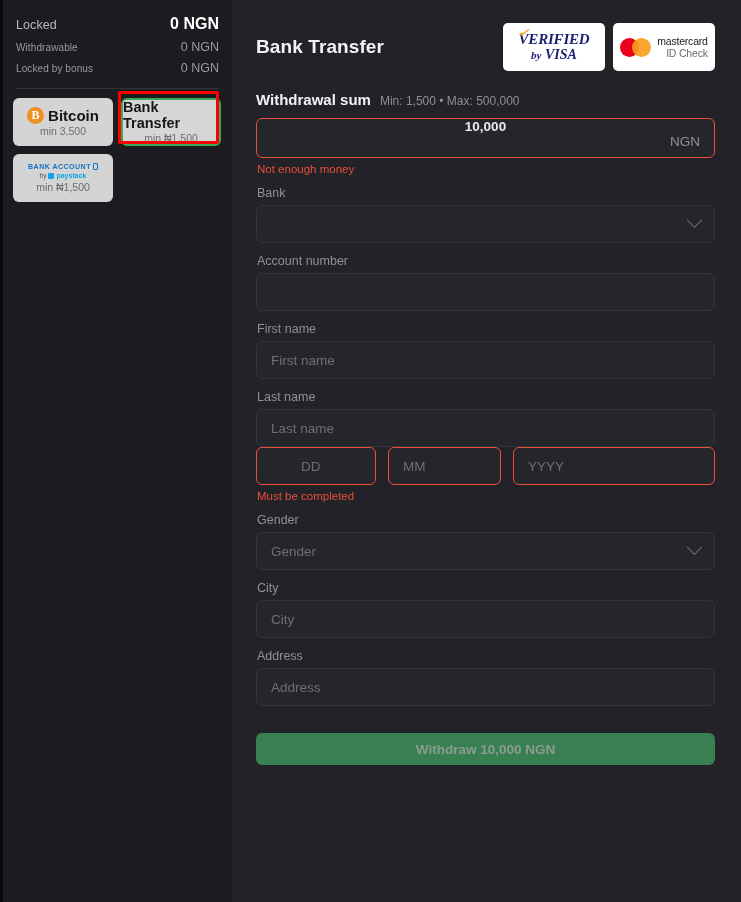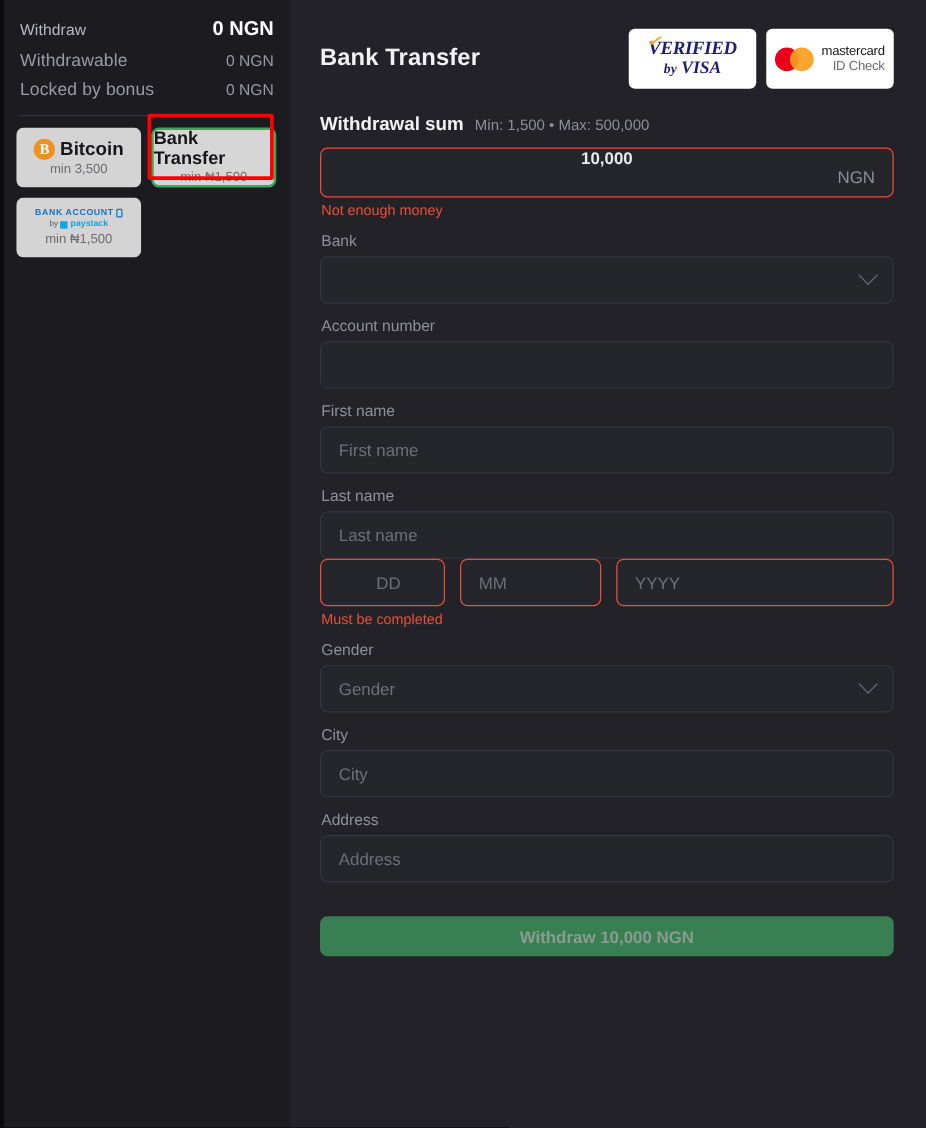--- a/index.html
+++ b/index.html
@@ -26,21 +26,21 @@
     flex: 0 0 auto;
   }
   .balance-list { margin-top: 2px; }
   .balance-row {
     display: flex;
     justify-content: space-between;
     align-items: baseline;
     padding: 3px 3px 4px 3px;
   }
   .balance-row .lbl {
-    font-size: 14px;
+    font-size: 10px;
     color: #9a9aa3;
     letter-spacing: .1px;
   }
   .balance-row .val {
     font-size: 12.5px;
     color: #9a9aa3;
   }
   .balance-row.primary .lbl { font-size: 12.5px; color: #b9b9c1; }
   .balance-row.primary .val {
     font-size: 16px;
@@ -272,21 +272,21 @@
   }
   .chev {
     margin-left: auto;
     width: 11px; height: 11px;
     border-right: 1.6px solid #6d6d77;
     border-bottom: 1.6px solid #6d6d77;
     transform: rotate(45deg) translate(-3px,-3px);
   }
   .dob-row { display: flex; gap: 12px; }
   .dob-row .input { flex: 0 0 auto; }
-  .dob-dd { width: 100px; padding-left: 44px; }
+  .dob-dd { width: 120px; padding-left: 44px; }
   .dob-mm { width: 113px; }
   .dob-yyyy { flex: 1 1 auto !important; }
 
   .submit {
     margin-top: 27px;
     height: 32px;
     border-radius: 6px;
     background: #388052;
     display: flex;
     align-items: center;
@@ -300,21 +300,21 @@
 </style>
 </head>
 <body>
 
 <div class="app">
 
   <aside class="sidebar">
 
     <div class="balance-list">
       <div class="balance-row primary">
-        <span class="lbl">Withdraw</span>
+        <span class="lbl">Locked</span>
         <span class="val">0 NGN</span>
       </div>
       <div class="balance-row">
         <span class="lbl">Withdrawable</span>
         <span class="val">0 NGN</span>
       </div>
       <div class="balance-row">
         <span class="lbl">Locked by bonus</span>
         <span class="val">0 NGN</span>
       </div>

